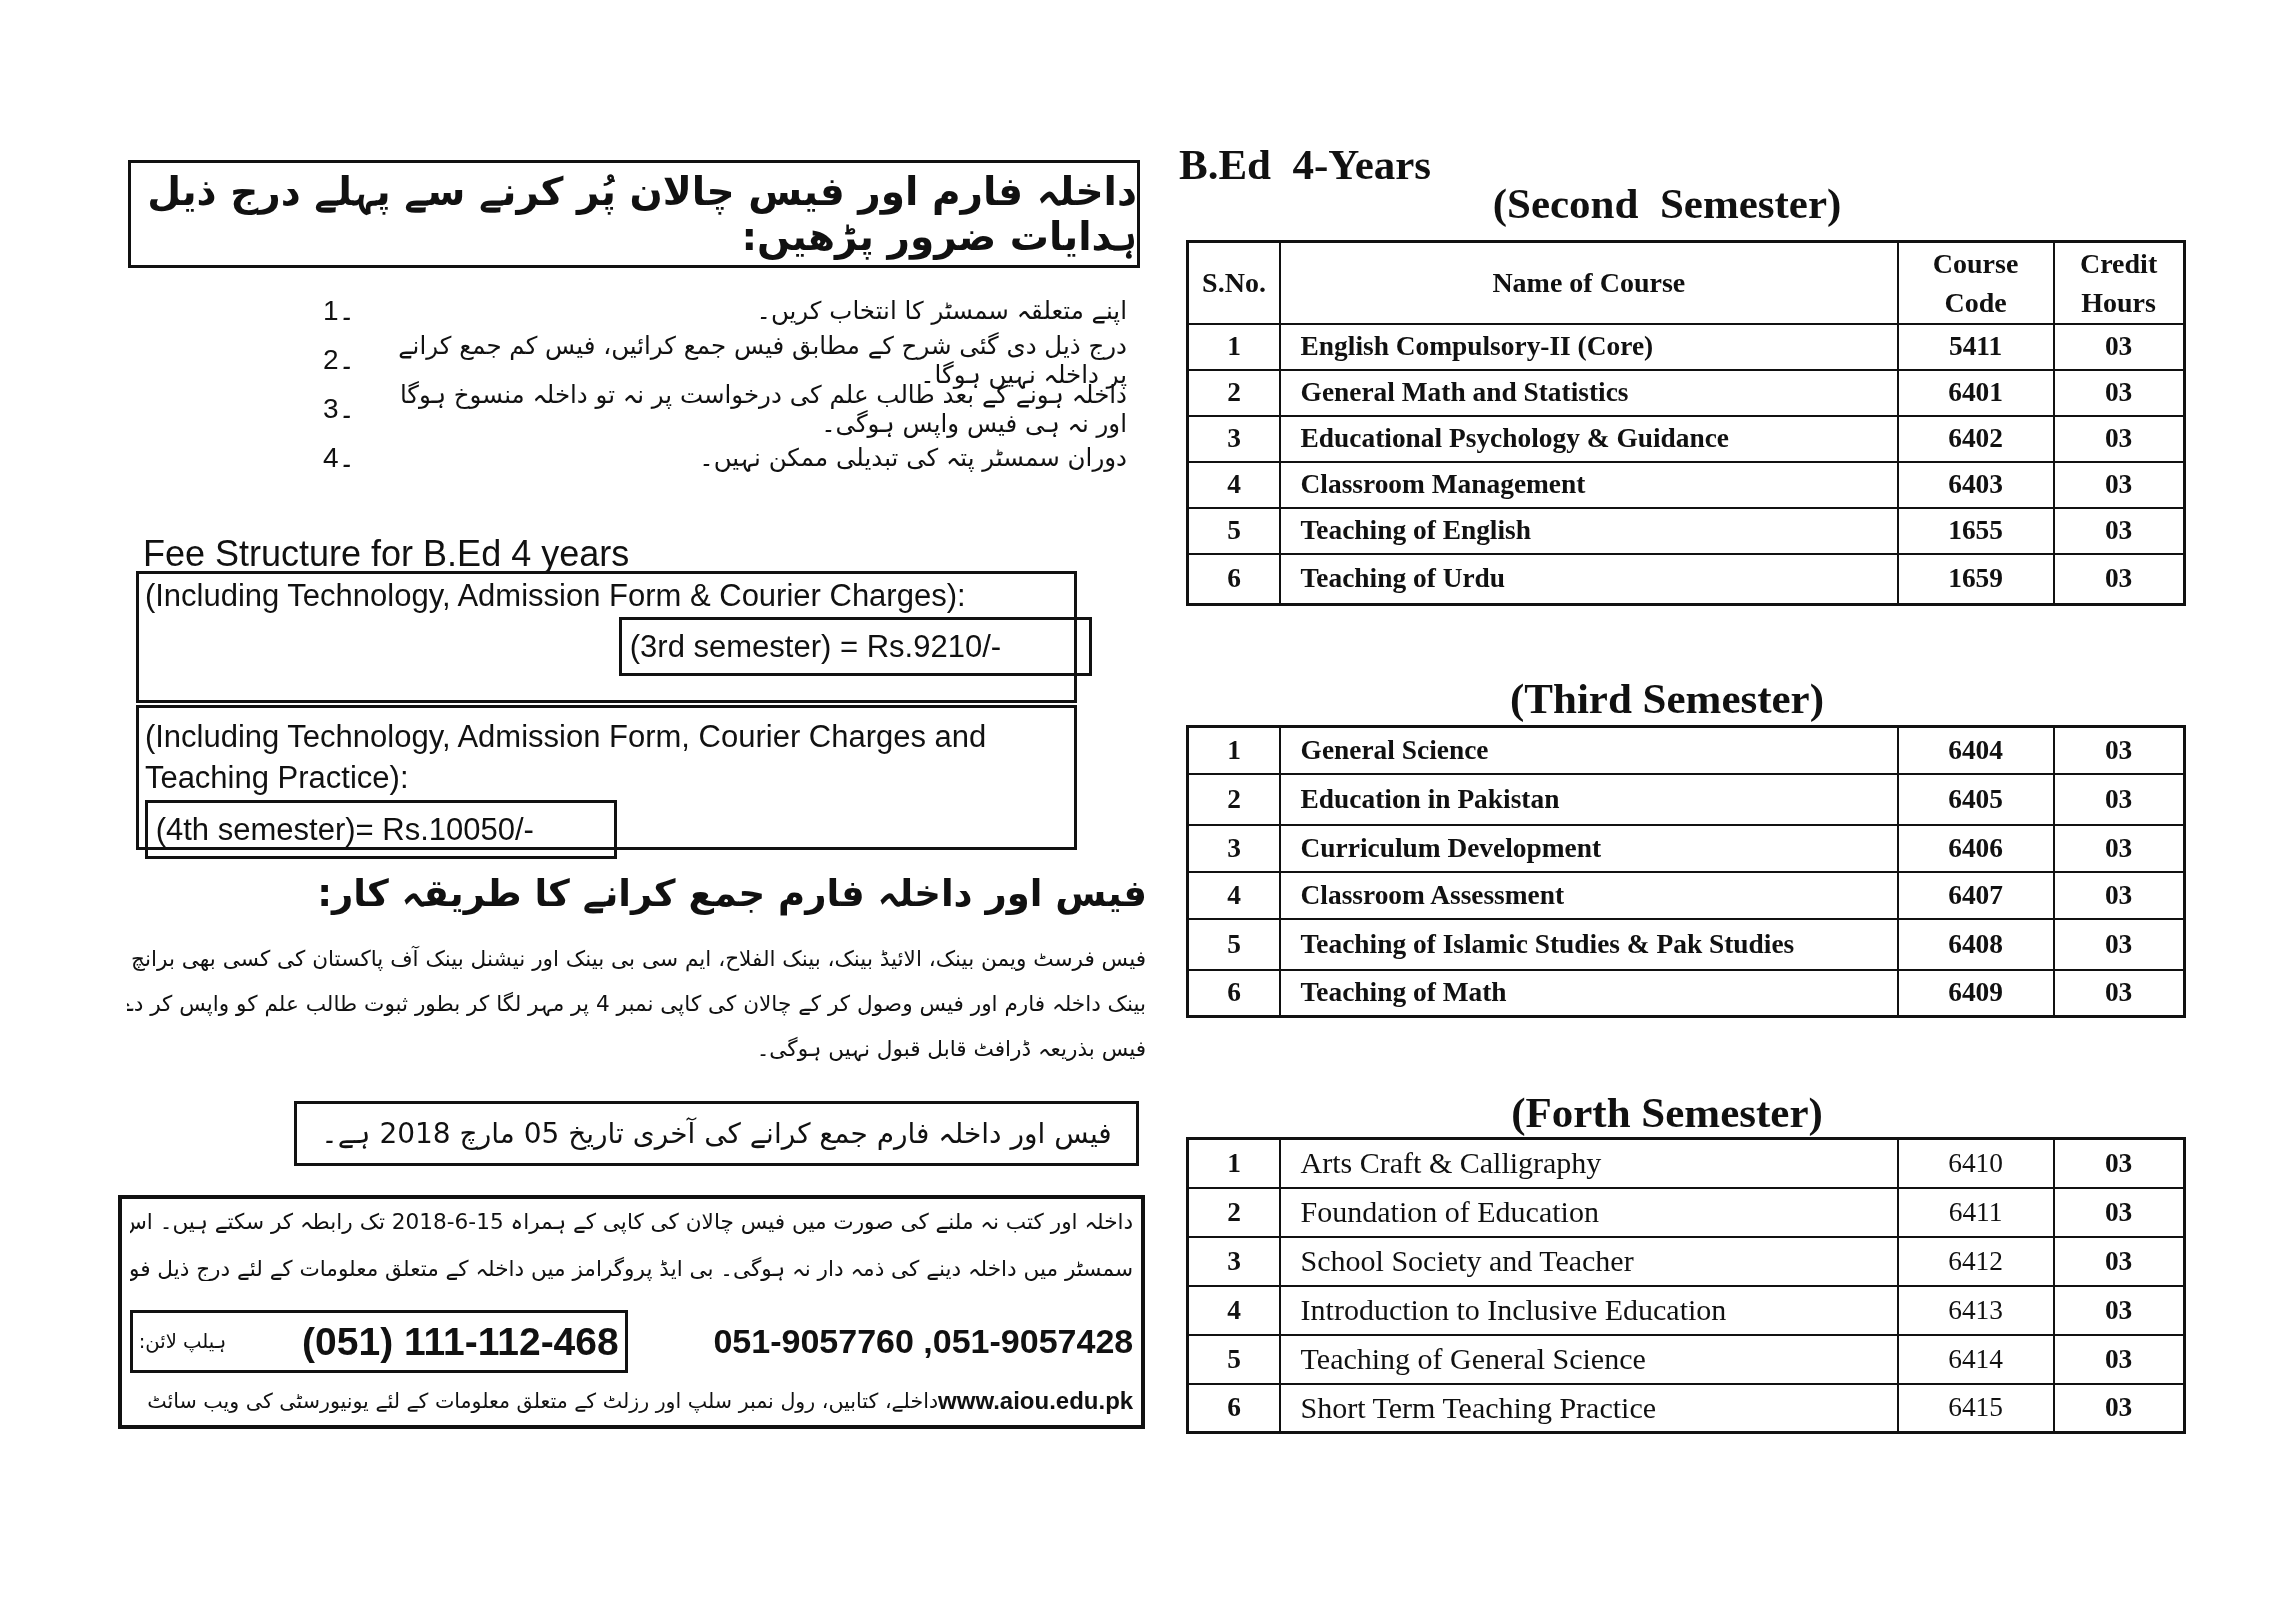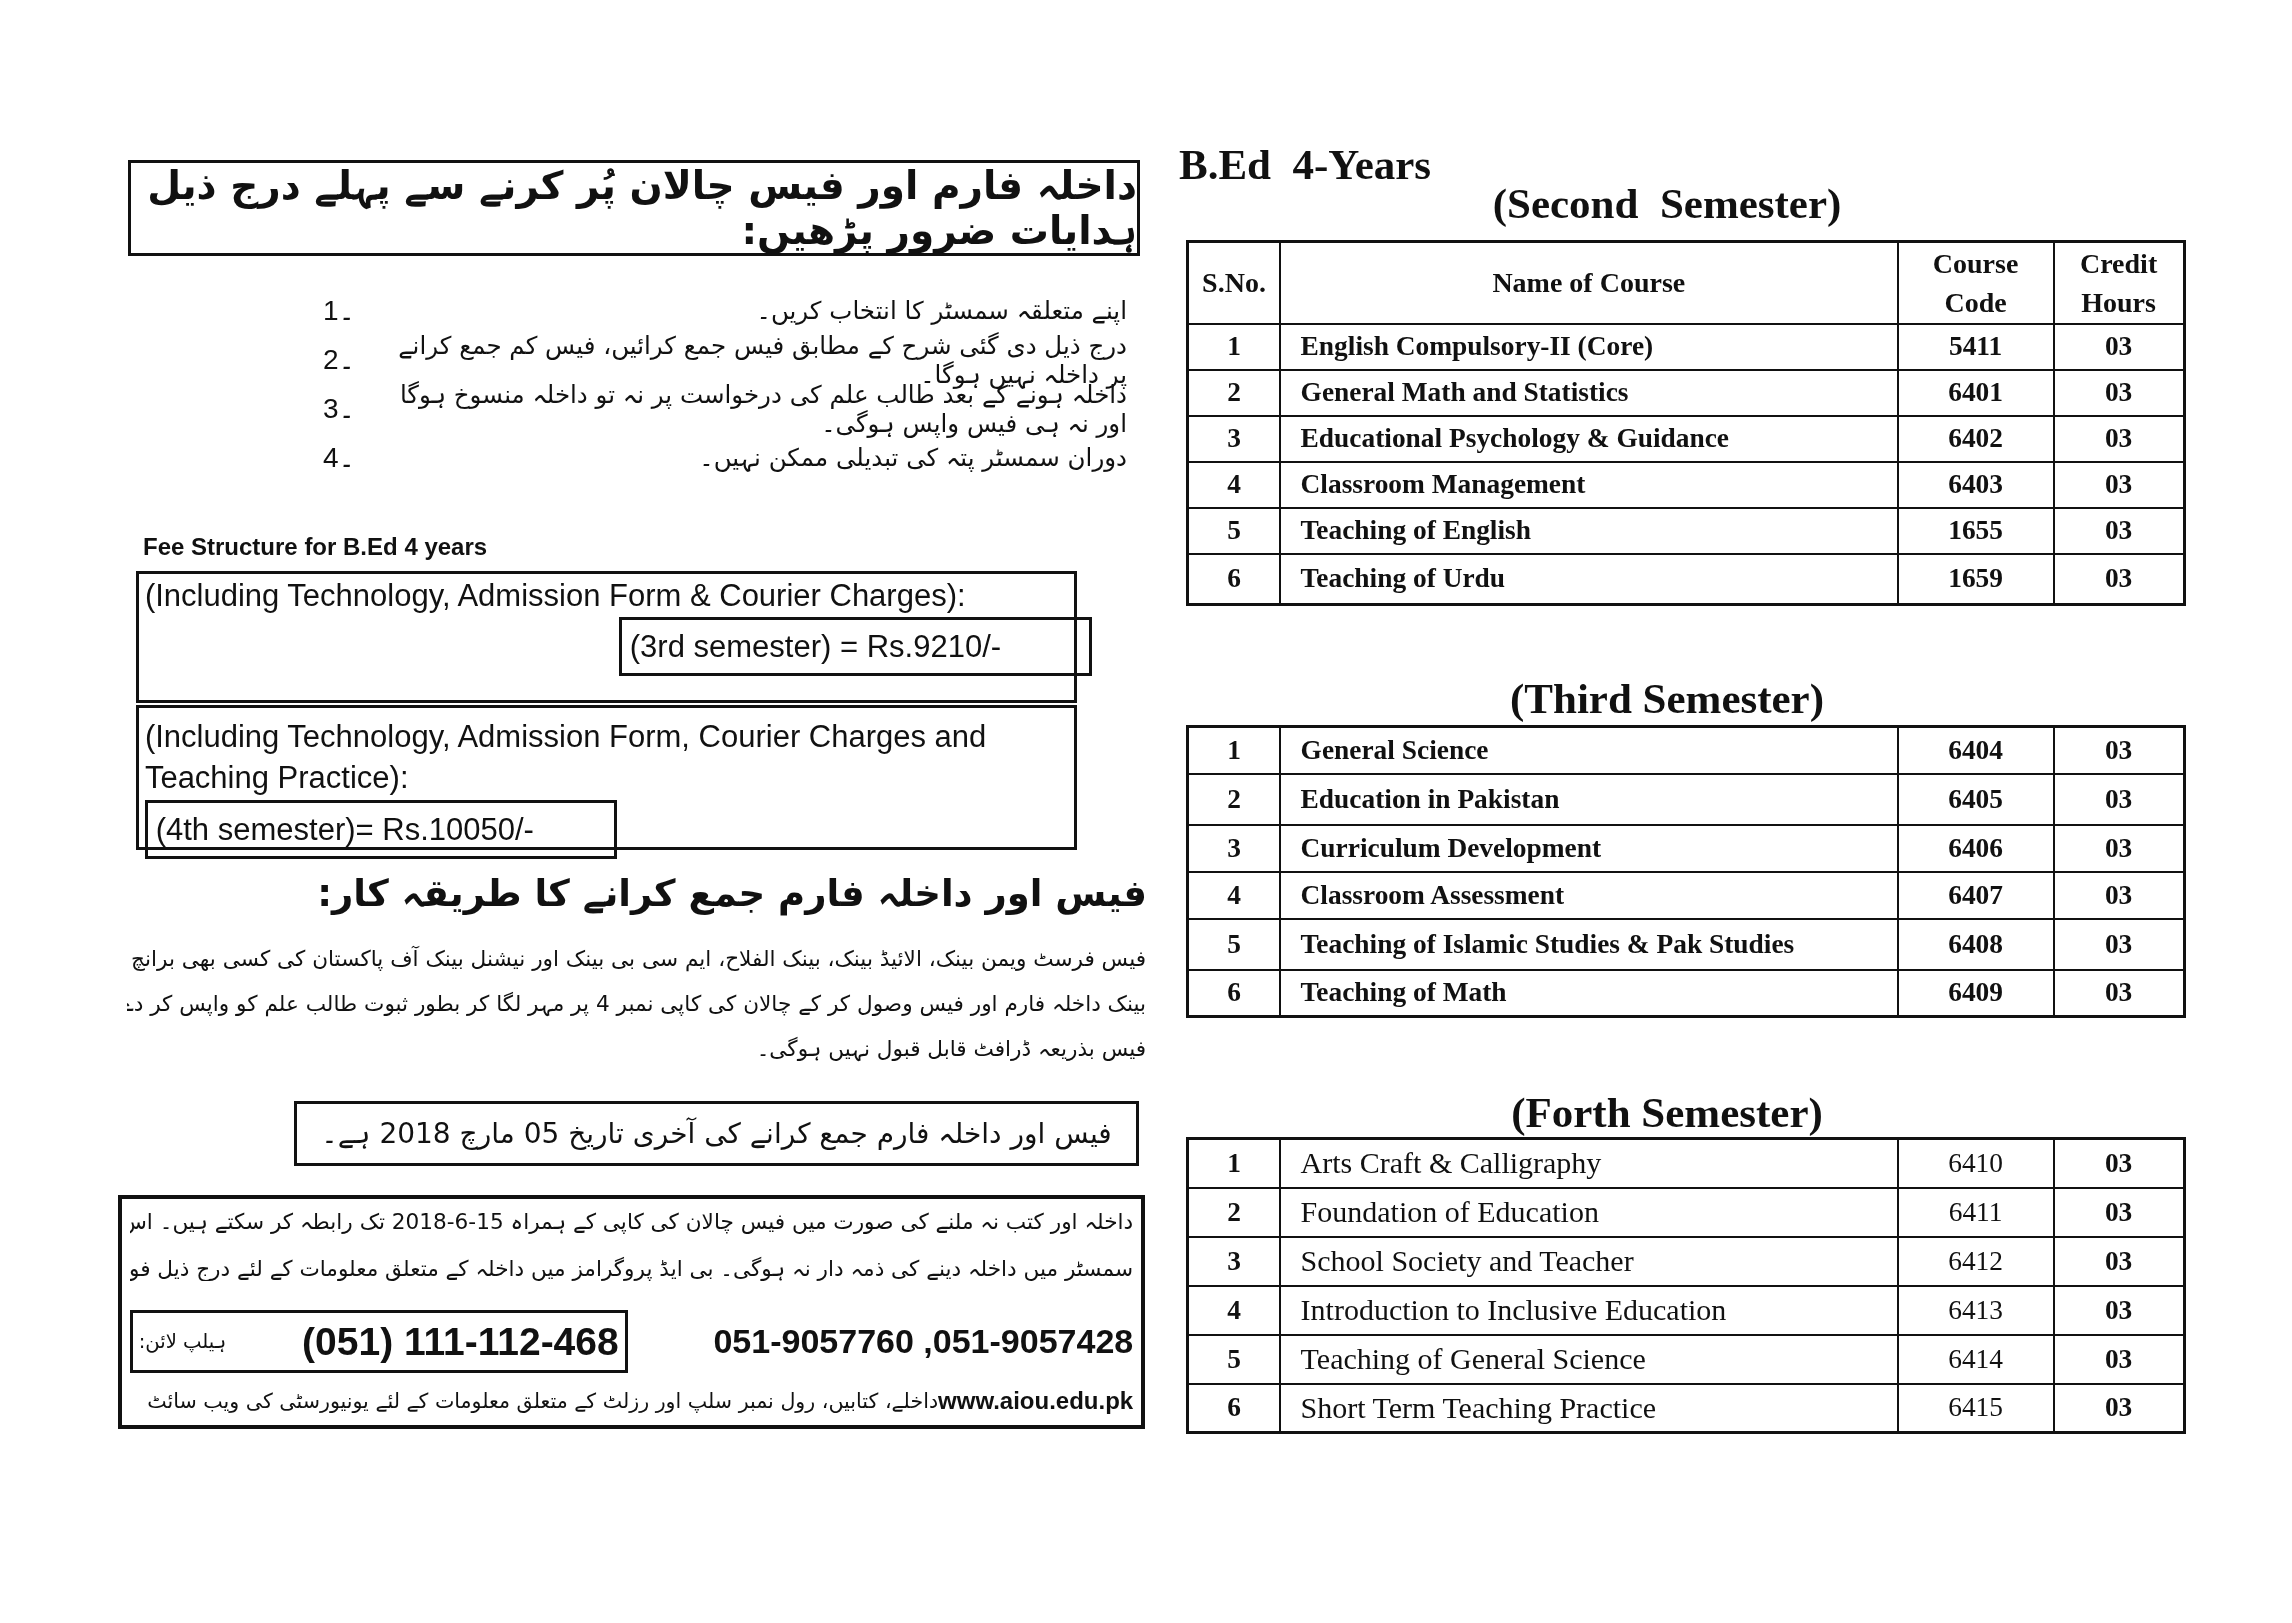--- a/index.html
+++ b/index.html
@@ -4,29 +4,29 @@
 <style>
   html, body { margin: 0; padding: 0; background: #ffffff; }
   body { width: 2293px; height: 1623px; position: relative; overflow: hidden; color: #111; }
   .abs { position: absolute; box-sizing: border-box; }
   .urdu { font-family: "DejaVu Sans", sans-serif; direction: rtl; text-align: right; }
   .sans { font-family: "Liberation Sans", sans-serif; }
   .serif { font-family: "Liberation Serif", serif; }
   .box { border: 3.9px solid #111; }
 
   
-  #instr-heading { left: 128px; top: 160px; width: 1012px; height: 96px; display: flex; align-items: center; justify-content: center; }
+  #instr-heading { left: 128px; top: 160px; width: 1012px; height: 108px; display: flex; align-items: center; justify-content: center; }
   #instr-heading span { font-size: 39px; font-weight: bold; }
 
   #instr-list { left: 323px; top: 286px; width: 804px; }
   .instr-item { display: flex; flex-direction: row-reverse; align-items: center; height: 49px; }
   .instr-num { font-family: "Liberation Sans", sans-serif; font-size: 28px; width: 69px; text-align: left; direction: ltr; flex: none; }
   .instr-text { font-size: 24.5px; flex: 1; }
 
-  #fee-title { left: 143px; top: 533px; font-size: 24px; font-weight: bold; }
+  #fee-title { left: 143px; top: 533px; font-size: 36px; font-weight: normal; }
   #fee-box-1 { left: 136px; top: 571px; width: 941px; height: 132px; border-width: 3.9px; }
   #fee-box-1 .note { position: absolute; left: 5.9px; top: 3.9px; font-size: 31px; white-space: nowrap; }
   .fee-chip { position: absolute; border: 3.9px solid #111; font-size: 31px; white-space: nowrap; display: flex; align-items: center; padding: 0 7.8px; height: 53px; }
   #fee-chip-2nd { left: 5.9px; top: 43px; width: 459px; }
   #fee-chip-3rd { left: 480px; top: 43px; width: 451px; }
 
   #fee-box-2 { left: 136px; top: 705px; width: 941px; height: 145px; }
   #fee-box-2 .note { position: absolute; left: 5.9px; top: 7.8px; width: 926px; font-size: 31px; line-height: 41px; }
   #fee-chip-4th { left: 5.9px; top: 92px; width: 451px; }
 

